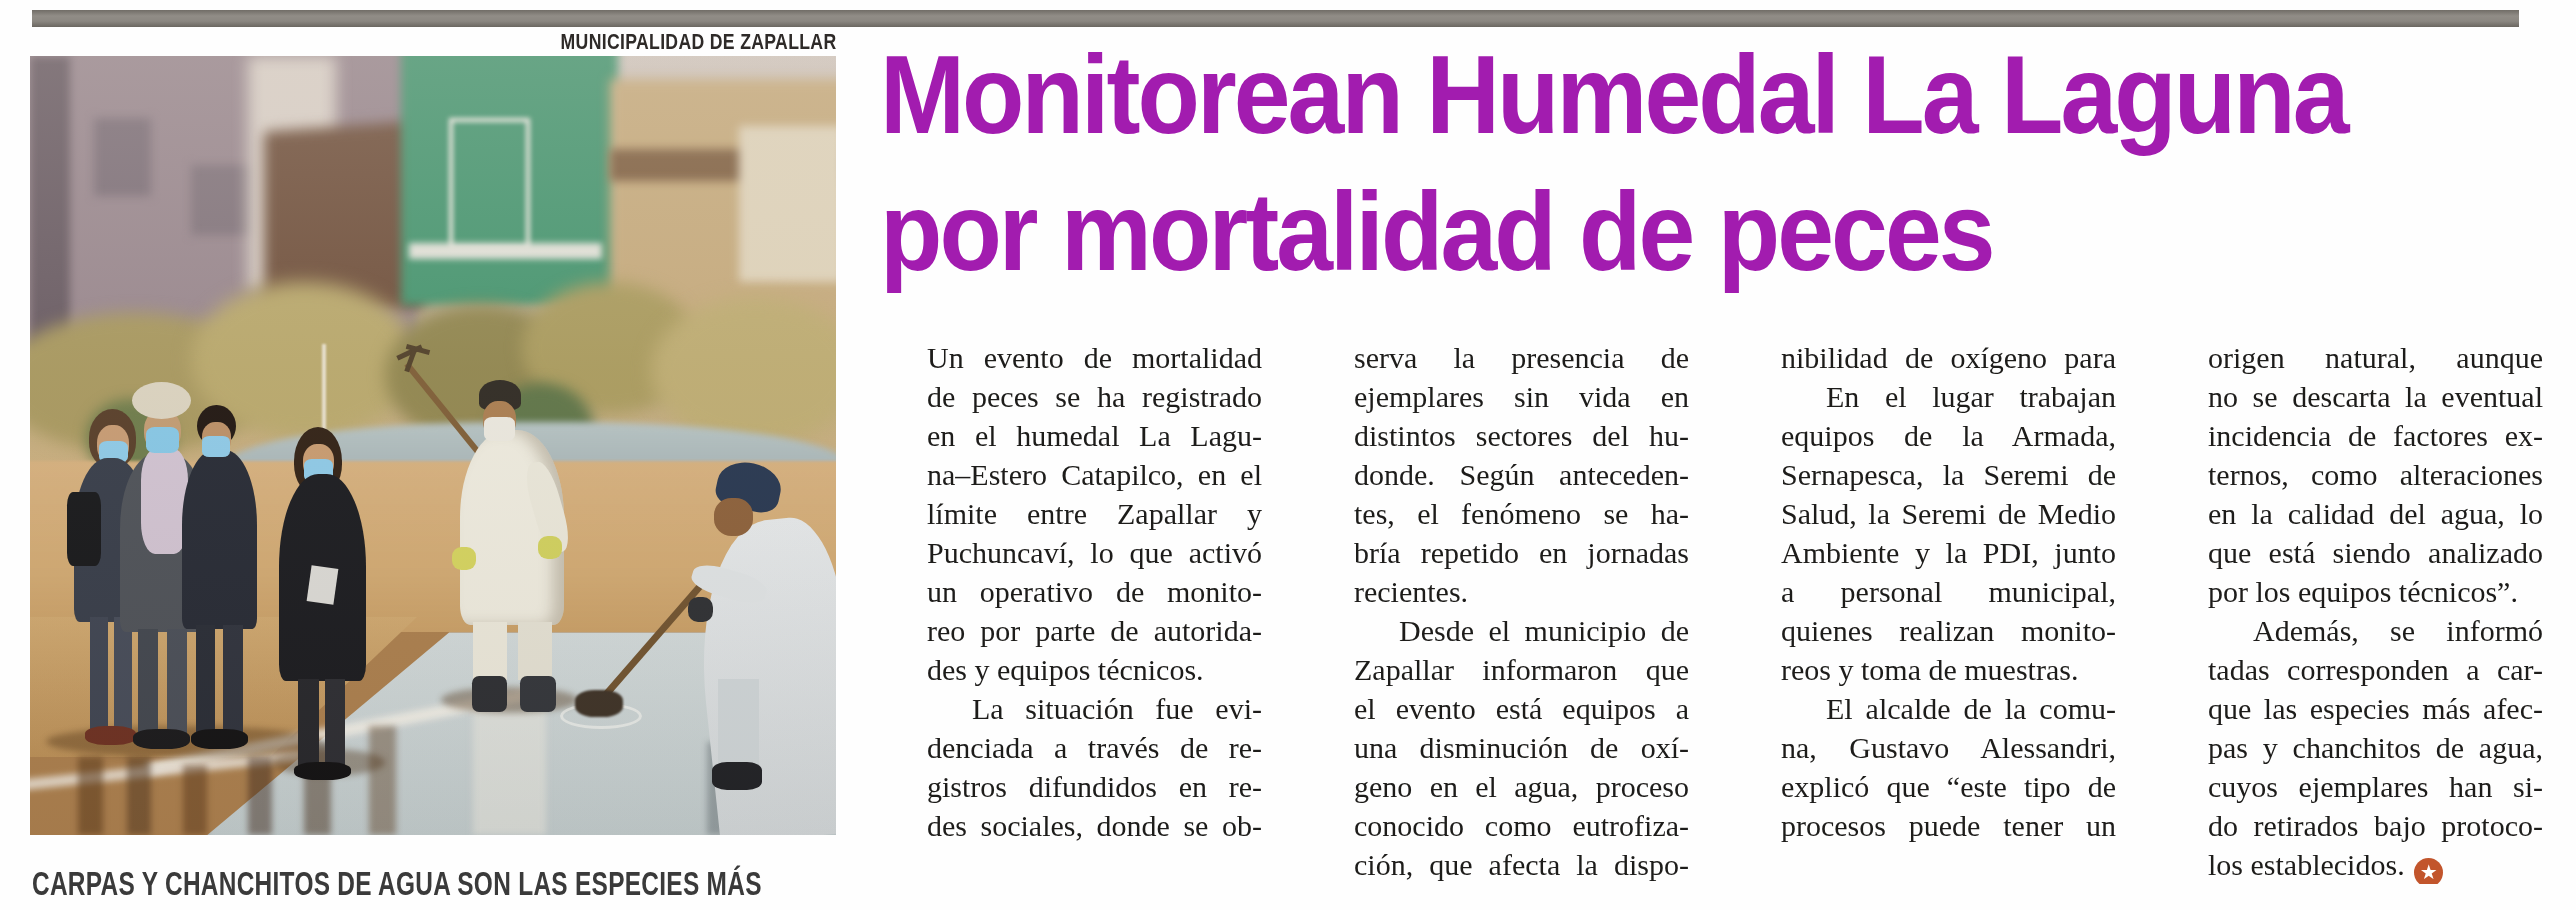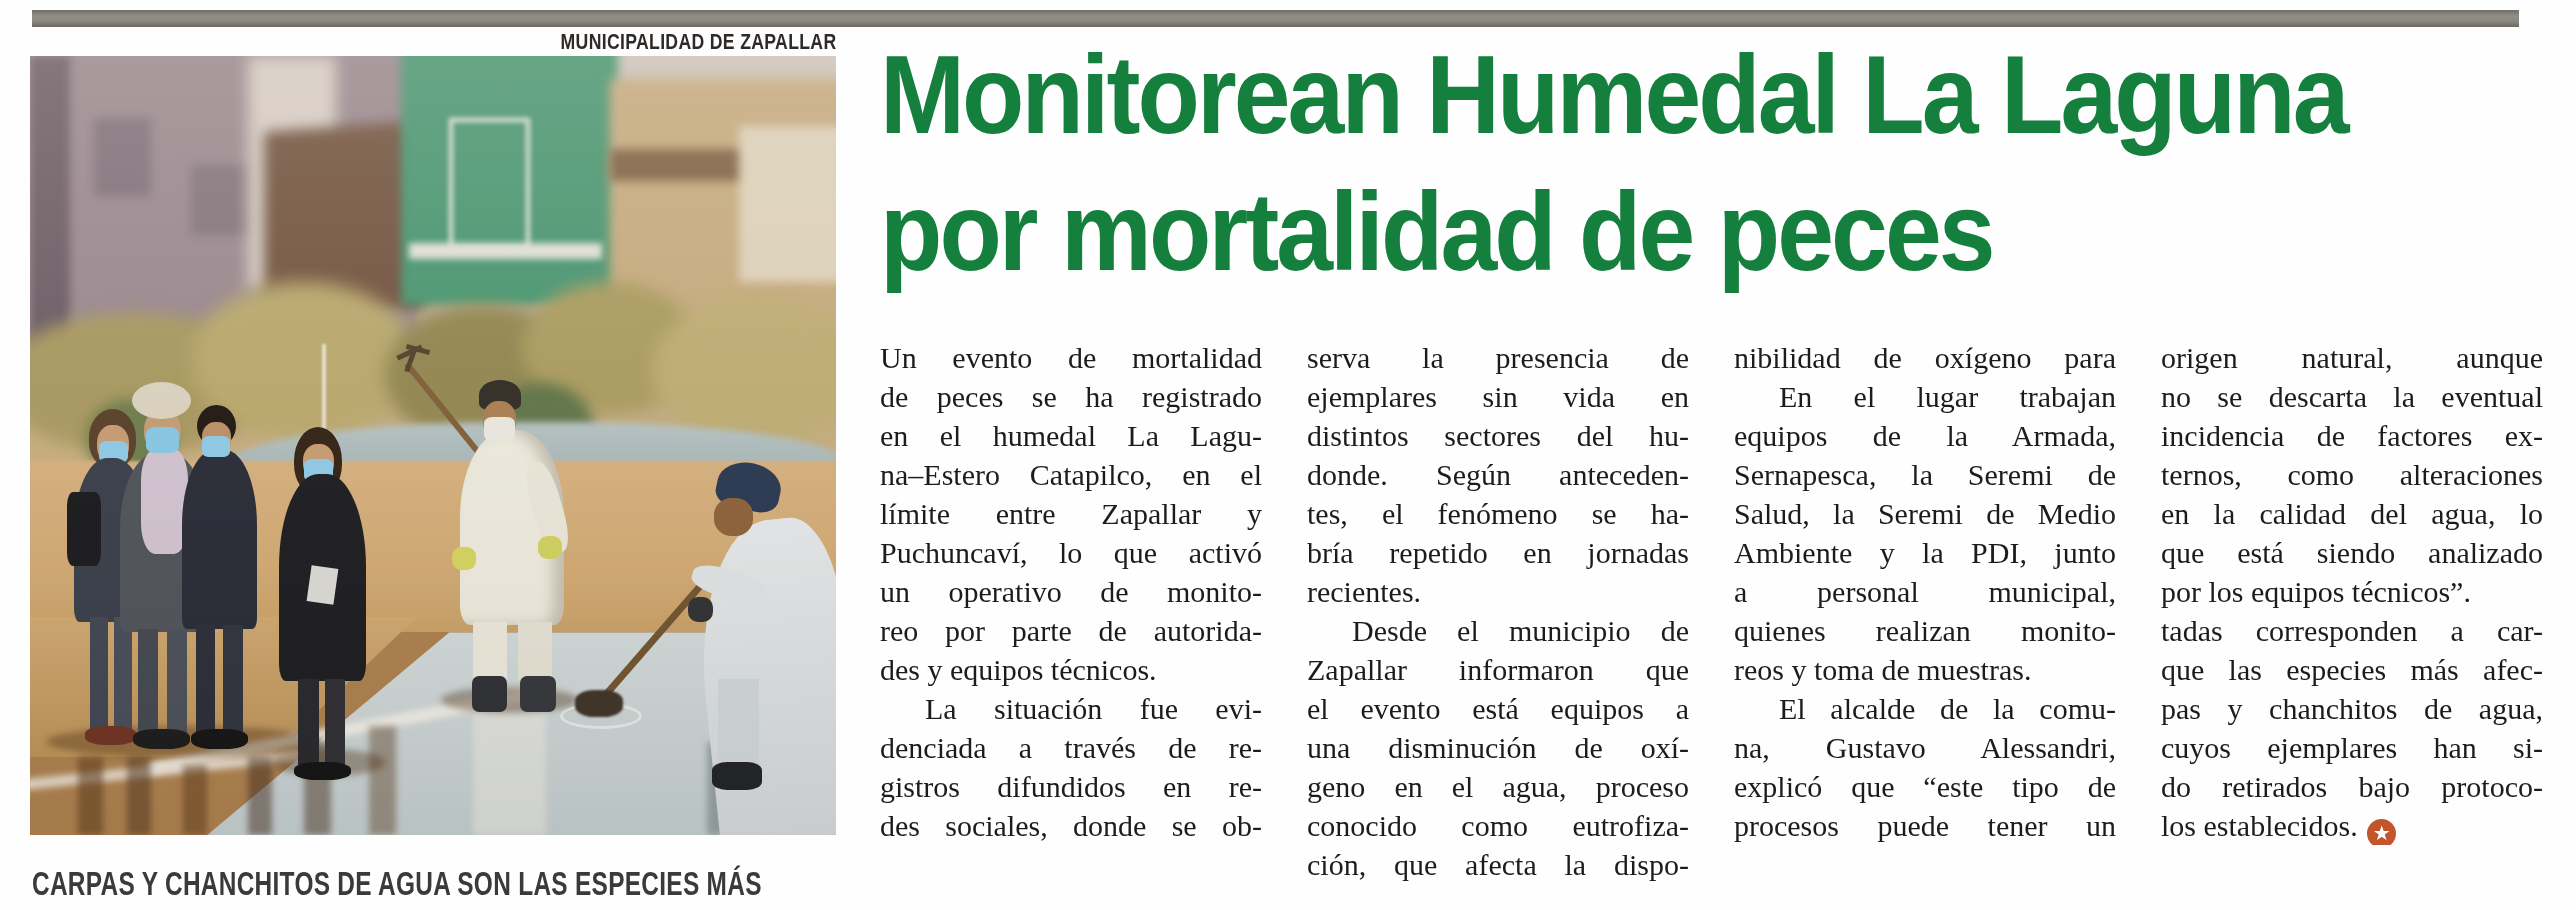--- a/index.html
+++ b/index.html
@@ -138,31 +138,31 @@
   .ph-haze{left:0;top:0;width:100%;height:100%;
     background:linear-gradient(180deg,rgba(236,226,214,.22),rgba(235,215,185,.06) 40%,rgba(110,75,40,.07));}
 
   
   .caption-wrap{position:absolute;left:32px;top:865px;width:876px;}
   .caption{display:inline-block;transform:scaleX(.74);transform-origin:left center;
     font-family:"Liberation Sans",sans-serif;font-weight:700;font-size:33px;
     color:#3a3a3a;letter-spacing:0.4px;white-space:nowrap;}
 
   
-  .headline{position:absolute;left:880px;top:27px;width:1680px;color:#15803d;
+  .headline{position:absolute;left:880px;top:27px;width:1680px;color:#a21caf;
     font-family:"Liberation Sans",sans-serif;font-weight:700;}
   .hl-line{display:block;font-size:111px;line-height:137px;letter-spacing:-3.2px;
     transform:scaleX(.92);transform-origin:left center;white-space:nowrap;}
 
   
   .cols{position:absolute;left:880px;top:338px;width:1665px;display:grid;
     grid-template-columns:repeat(4,382px);column-gap:45px;}
   .col{width:382px;}
   .line{font-size:30px;line-height:39px;height:39px;overflow:hidden;color:#1d1c1a;
-    text-align:left;}
+    text-align:left;margin-left:47px;}
   .line.j{text-align:justify;}
   .line.j::after{content:"";display:inline-block;width:100%;height:0;}
   .line.ind{padding-left:45px;}
   .endmark{display:inline-flex;width:29px;height:29px;border-radius:50%;background:#c2552c;
     color:#ffffff;font-size:20px;line-height:1;align-items:center;justify-content:center;
     vertical-align:-4px;margin-left:9.6px;font-family:"DejaVu Sans",sans-serif;}
 </style>
 </head>
 <body>
 
@@ -338,20 +338,21 @@
         <div class="line j">procesos puede tener un</div>
       </div>
     <div class="col">
         <div class="line j">origen natural, aunque</div>
         <div class="line j">no se descarta la eventual</div>
         <div class="line j">incidencia de factores ex-</div>
         <div class="line j">ternos, como alteraciones</div>
         <div class="line j">en la calidad del agua, lo</div>
         <div class="line j">que está siendo analizado</div>
         <div class="line">por los equipos técnicos”.</div>
+        <div class="line j ind">Además, se informó</div>
         <div class="line j">tadas corresponden a car-</div>
         <div class="line j">que las especies más afec-</div>
         <div class="line j">pas y chanchitos de agua,</div>
         <div class="line j">cuyos ejemplares han si-</div>
         <div class="line j">do retirados bajo protoco-</div>
         <div class="line">los establecidos.<span class="endmark">★</span></div>
       </div>
   </div>
 
 </div>

